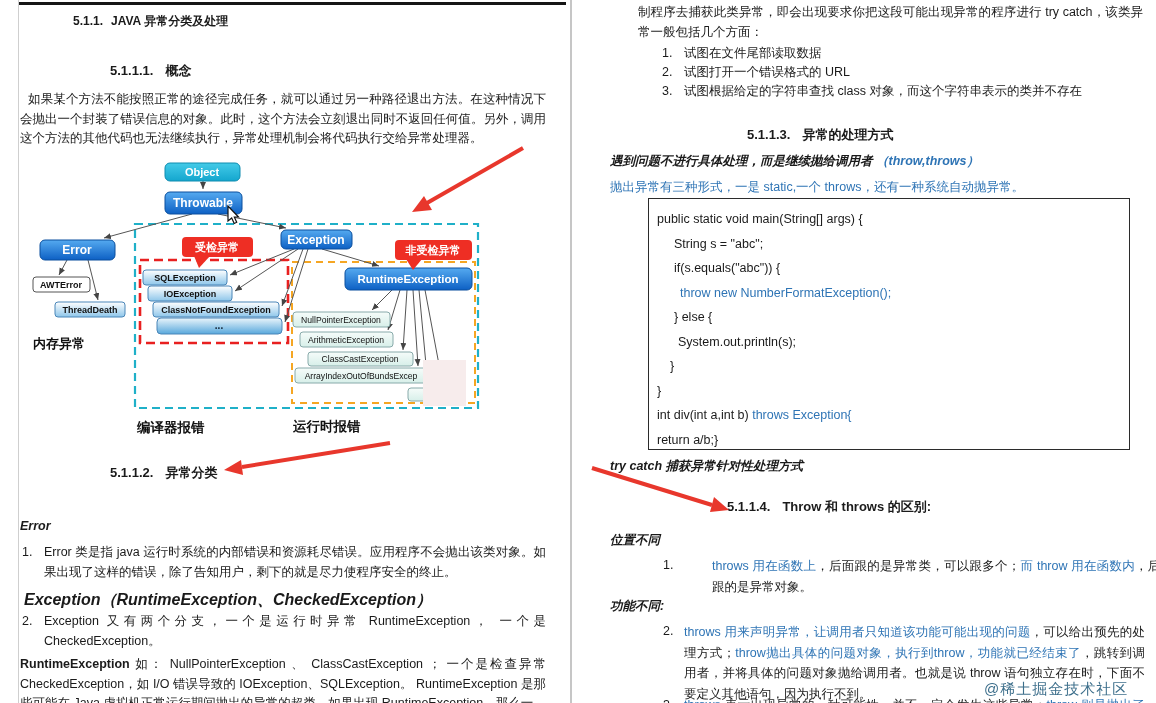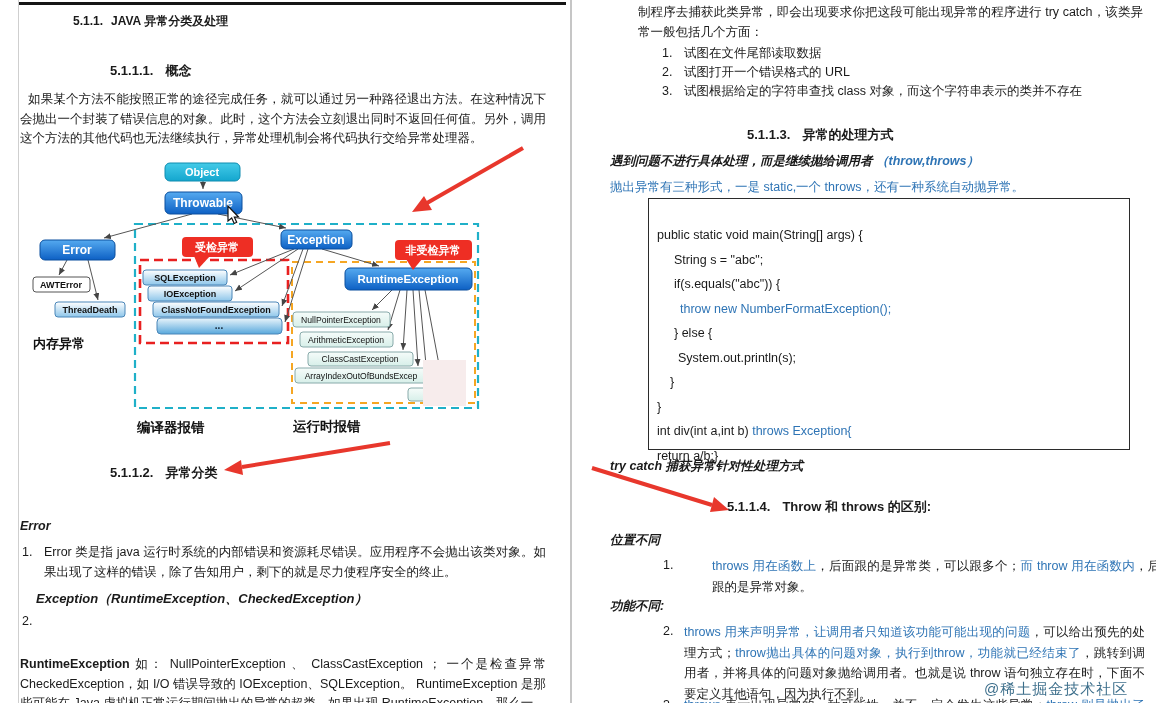--- a/index.html
+++ b/index.html
@@ -13,21 +13,21 @@
   .h2 .num{margin-right:12px;}
   .h1 .num{margin-right:8px;}
   .blue{color:#2e74b5;}
   .bold{font-weight:700;}
   .bi{font-weight:700;font-style:italic;}
   .list-num{font-size:12.5px;line-height:19.5px;}
   .rule-top{position:absolute;left:18px;top:2px;width:548px;height:3px;background:#151515;}
   .page-left-edge{position:absolute;left:18px;top:0;width:1px;height:703px;background:#cfcfcf;}
   .page-divider{position:absolute;left:570px;top:0;width:2px;height:703px;background:#c6c6c6;}
   .code-box{position:absolute;left:648px;top:198px;width:482px;height:252px;
-            border:1.3px solid #2b2b2b;box-sizing:border-box;padding-top:24px;background:#fff;}
+            border:1.3px solid #2b2b2b;box-sizing:border-box;padding-top:8px;background:#fff;}
   .code-line{height:24.5px;line-height:24.5px;font-size:12.5px;white-space:pre;}
   .watermark{position:absolute;left:984px;top:680px;font-size:15px;color:#0c4a6e;
              opacity:.8;letter-spacing:1px;white-space:nowrap;}
   .overlay{position:absolute;left:0;top:0;pointer-events:none;z-index:40;}
   .diagram{position:absolute;left:22px;top:155px;z-index:5;}
 </style>
 </head>
 <body>
 
 <div class="canvas">
@@ -164,23 +164,24 @@
   <div class="abs h2" style="left:110px;top:464px;">
     <span class="num">5.1.1.2.</span><span>异常分类</span>
   </div>
 
 
   <div class="abs bi" style="left:20px;top:519px;font-size:12.5px;">Error</div>
 
   <div class="abs list-num" style="left:22px;top:543px;">1.</div>
   <div class="abs body-text" style="left:44px;top:543px;width:502px;">Error 类是指 java 运行时系统的内部错误和资源耗尽错误。应用程序不会抛出该类对象。如果出现了这样的错误，除了告知用户，剩下的就是尽力使程序安全的终止。</div>
 
-  <div class="abs bi" style="left:36px;top:590px;font-size:13px;">Exception（RuntimeException、CheckedException）</div>
+  <div class="abs bi" style="left:24px;top:590px;font-size:16px;">Exception（RuntimeException、CheckedException）</div>
 
   <div class="abs list-num" style="left:22px;top:612px;">2.</div>
+  <div class="abs body-text" style="left:44px;top:612px;width:502px;">Exception 又有两个分支，一个是运行时异常 RuntimeException， 一个是 CheckedException。</div>
 
   <div class="abs body-text" style="left:20px;top:655px;width:526px;"><span class="bold">RuntimeException</span><span> 如： NullPointerException 、 ClassCastException ； 一个是检查异常 CheckedException，如 I/O 错误导致的 IOException、SQLException。 RuntimeException 是那些可能在 Java 虚拟机正常运行期间抛出的异常的超类，如果出现 RuntimeException，那么一</span></div>
 
   <div class="abs body-text" style="left:638px;top:3px;width:505px;">制程序去捕获此类异常，即会出现要求你把这段可能出现异常的程序进行 try catch，该类异常一般包括几个方面：</div>
 
   <div class="abs list-num" style="left:662px;top:44px;">1.</div>
   <div class="abs single" style="left:684px;top:44px;width:460px;">试图在文件尾部读取数据</div>
   <div class="abs list-num" style="left:662px;top:63px;">2.</div>
   <div class="abs single" style="left:684px;top:63px;width:460px;">试图打开一个错误格式的 URL</div>
   <div class="abs list-num" style="left:662px;top:82px;">3.</div>

